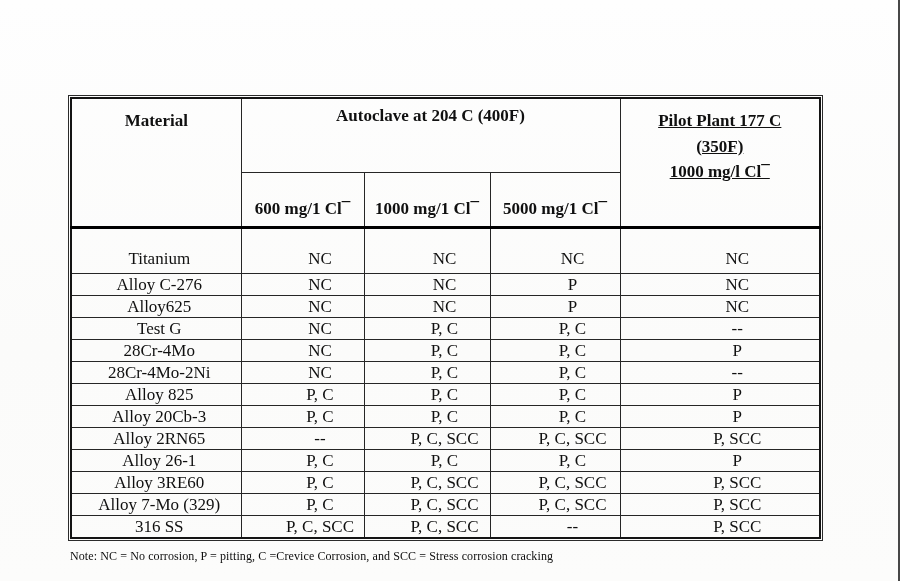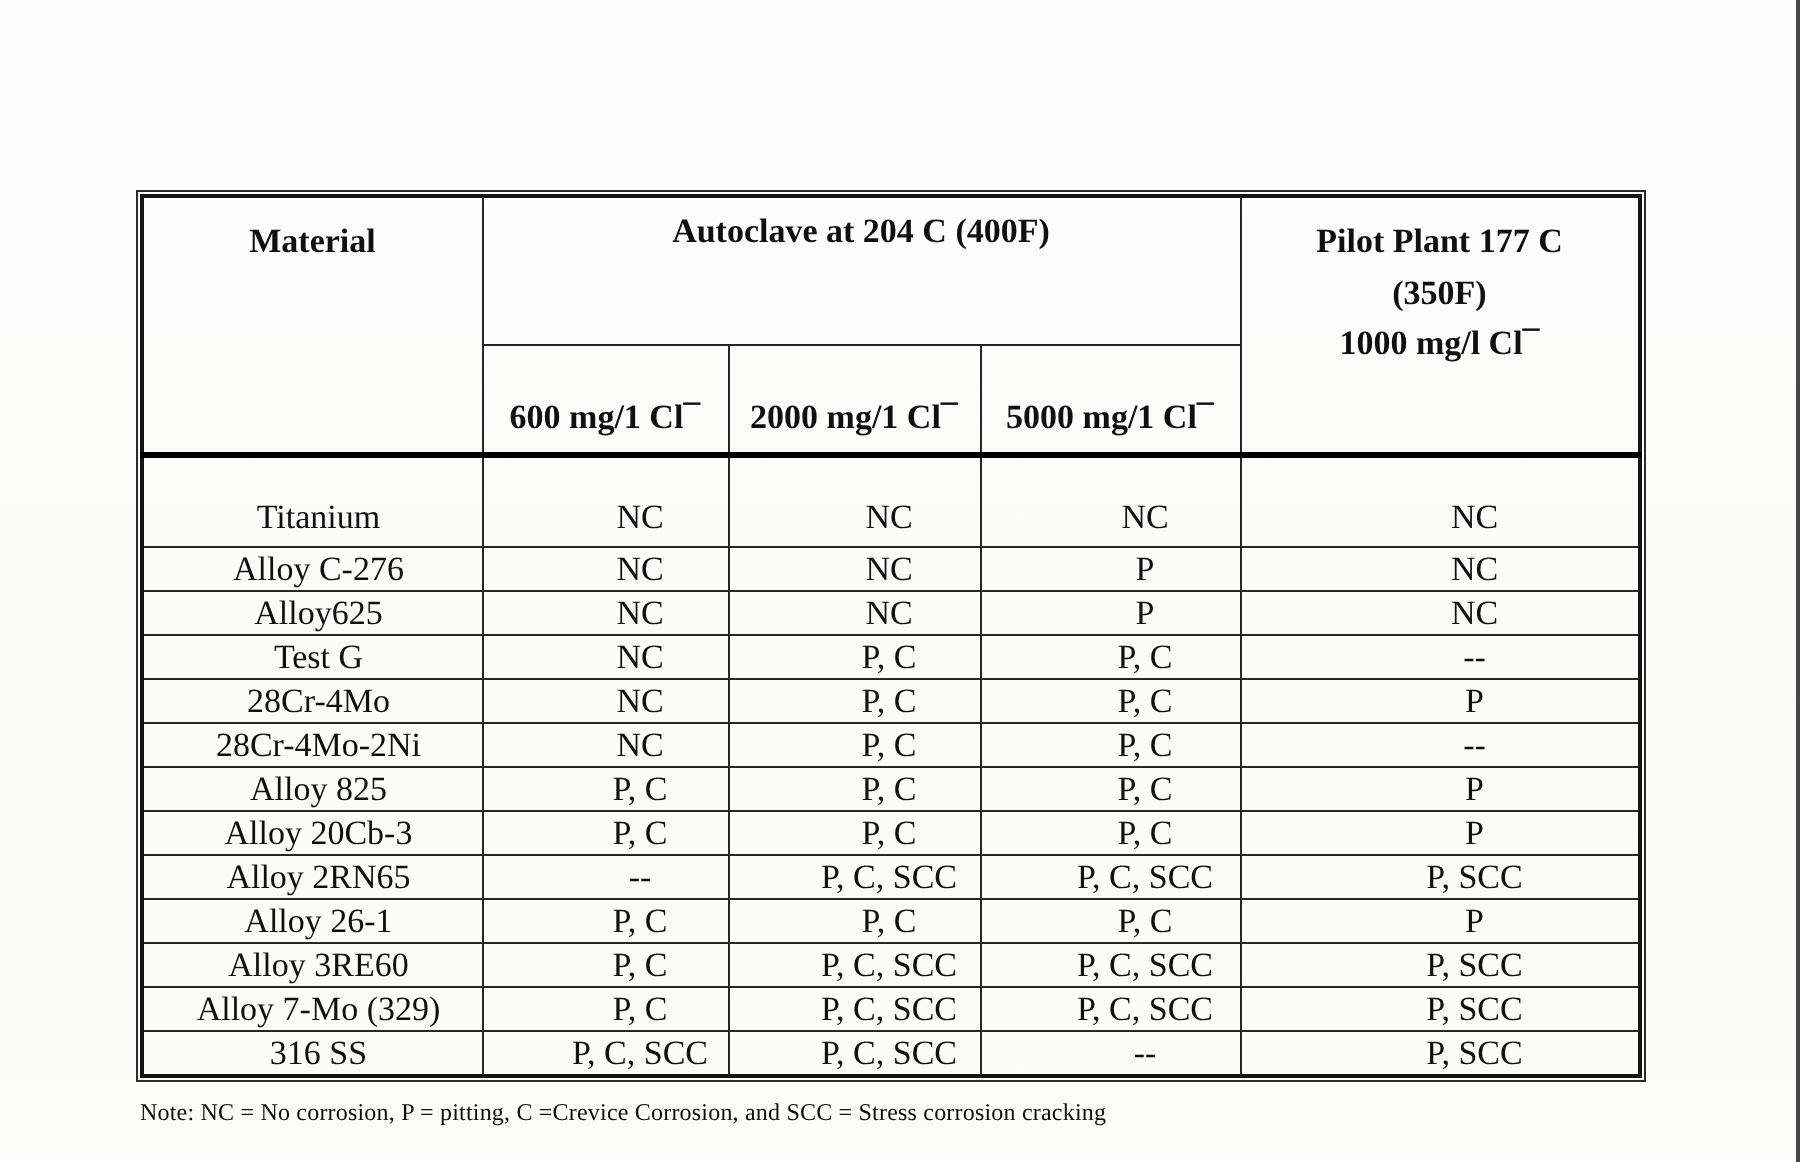--- a/index.html
+++ b/index.html
@@ -28,21 +28,21 @@
     border-collapse:collapse; table-layout:fixed;
     border:2px solid #141414;
   }
   table.results th, table.results td {
     border:1px solid #262626;
     overflow:hidden; white-space:nowrap;
   }
   th { font-weight:bold; font-size:17px; text-align:center; padding:0; }
   .h-material { vertical-align:top; padding-top:12px; }
   .h-autoclave { height:66px; vertical-align:top; padding-top:7px; }
-  .h-pilot { vertical-align:top; padding-top:9px; line-height:1.5; }
+  .h-pilot { vertical-align:top; padding-top:9px; line-height:1.5;text-decoration:underline; }
   tr.subhead th {
     height:46px; vertical-align:bottom; padding-bottom:7px;
     border-bottom:3px solid #000;
     font-family:Liberation Serif, serif;
   }
   td { font-size:17px; height:21px; padding:0; }
   td.mat { text-align:center; padding-left:6px; }
   td.val { text-align:center;padding-left:35px; }
   tr.first-row td {
     height:40px; vertical-align:bottom; padding-bottom:4px;
@@ -74,21 +74,21 @@
         <th class="h-material" rowspan="2">Material</th>
         <th class="h-autoclave" colspan="3">Autoclave at 204 C (400F)</th>
         <th class="h-pilot" rowspan="2">
           <div>Pilot Plant 177 C</div>
           <div>(350F)</div>
           <div>1000 mg/l Cl¯</div>
         </th>
       </tr>
       <tr class="subhead">
         <th>600 mg/1 Cl¯</th>
-        <th>2000 mg/1 Cl¯</th>
+        <th>1000 mg/1 Cl¯</th>
         <th>5000 mg/1 Cl¯</th>
       </tr>
 
       <tr class="first-row">
         <td class="mat">Titanium</td>
         <td class="val">NC</td>
         <td class="val">NC</td>
         <td class="val">NC</td>
         <td class="val">NC</td>
       </tr>

